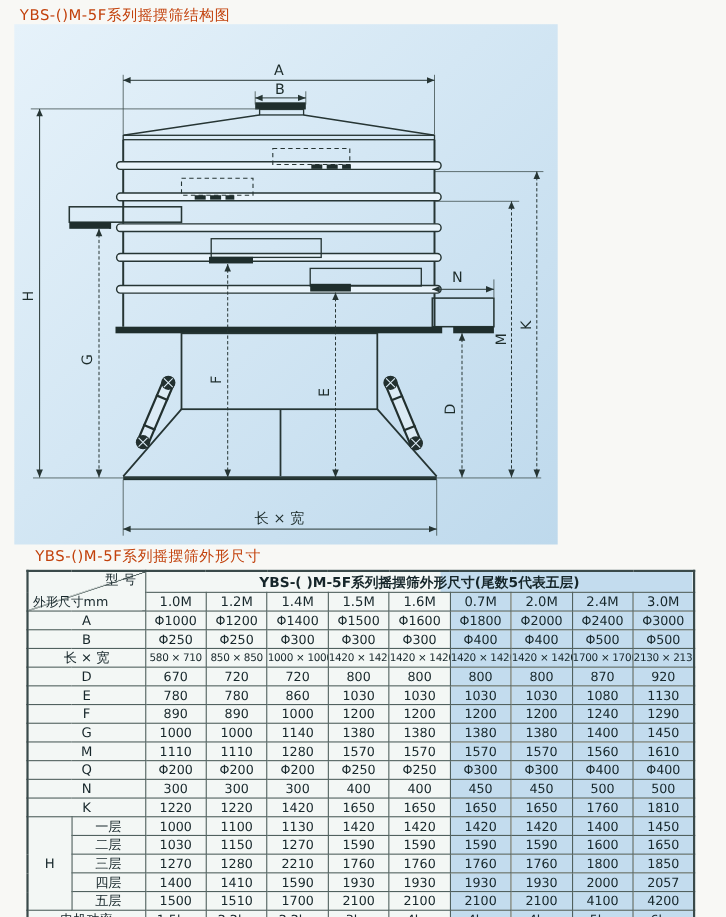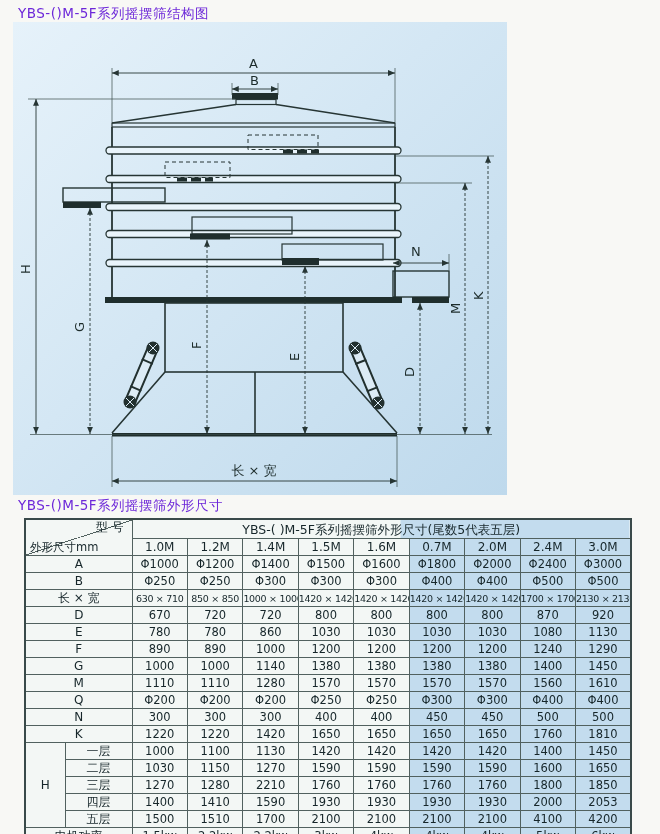--- a/index.html
+++ b/index.html
@@ -1,29 +1,29 @@
 <!DOCTYPE html>
 <html><head>
 <meta charset="utf-8">
 <style>
   html,body{margin:0;padding:0;background:#eef0ee;}
   #stage{position:relative;width:660px;height:834px;background:#f8f8f5;overflow:hidden;
          font-family:"DejaVu Sans","Liberation Sans",sans-serif;color:#1d2c2b;}
-  .title{position:absolute;font-size:13.5px;color:#6d28d9;letter-spacing:.5px;white-space:nowrap;}
+  .title{position:absolute;font-size:13.5px;color:#c2410c;letter-spacing:.5px;white-space:nowrap;}
   #panel{position:absolute;left:13px;top:22px;width:494px;height:473px;
          background:linear-gradient(135deg,#e6f2fa 0%,#d4e7f4 45%,#bed9ec 100%);}
   svg text{font-family:"DejaVu Sans","Liberation Sans",sans-serif;font-size:13px;fill:#1d2c2b;}
   
   #spec{position:absolute;left:24px;top:518px;width:608px;border-collapse:collapse;table-layout:fixed;
         background:#f3f7f5;}
   #spec th,#spec td{border:1px solid #51615f;padding:0;text-align:center;vertical-align:middle;
         height:16px;line-height:13px;font-size:11.5px;font-weight:normal;color:#16262a;
         white-space:nowrap;overflow:hidden;}
   #spec{border:2px solid #3a4a4a;}
-  #spec .hdrspan{font-size:12.5px;font-weight:400;height:18px;
+  #spec .hdrspan{font-size:12.5px;font-weight:700;height:18px;
         background:linear-gradient(to right,#f3f7f5 0 54%,#c3dcee 54% 100%);}
   #spec .model{font-size:12px;}
   #spec .lbl{font-size:12px;}
   #spec .blu{background:#c3dcee;}
   #spec .dim{font-size:9.5px;letter-spacing:-0.3px;}
   #corner{position:relative;background:
       linear-gradient(to bottom right,rgba(0,0,0,0) 49.3%,#51615f 49.3% 50.7%,rgba(0,0,0,0) 50.7%);}
   #corner .c-top{position:absolute;top:1px;right:8px;font-size:12px;}
   #corner .c-bot{position:absolute;bottom:1px;left:4px;font-size:11.5px;text-align:center;}
 </style>
@@ -153,21 +153,21 @@
       <text transform="translate(188,327) rotate(-90)">F</text>
       <text transform="translate(286,339) rotate(-90)">E</text>
       <text transform="translate(401,355) rotate(-90)">D</text>
       <text transform="translate(447,292) rotate(-90)">M</text>
       <text transform="translate(470,278) rotate(-90)">K</text>
       <text x="398" y="234">N</text>
       <text x="241" y="453" text-anchor="middle">长 × 宽</text>
     </svg>
   </div>
 
-  <div class="title" style="left:18px;top:497px;">YBS-()M-5F系列摇摆筛外形尺寸</div>
+  <div class="title" style="left:32px;top:497px;">YBS-()M-5F系列摇摆筛外形尺寸</div>
 
   <table id="spec">
     <colgroup>
       <col style="width:40px">
         <col style="width:67px">
       <col>
         <col>
         <col>
         <col>
         <col>
@@ -216,21 +216,21 @@
           <td>Φ300</td>
           <td>Φ300</td>
           <td>Φ300</td>
           <td class="blu">Φ400</td>
           <td class="blu">Φ400</td>
           <td class="blu">Φ500</td>
           <td class="blu">Φ500</td>
         </tr>
         <tr>
           <td class="lbl" colspan="2">长 × 宽</td>
-          <td class=" dim">630 × 710</td>
+          <td class=" dim">580 × 710</td>
           <td class=" dim">850 × 850</td>
           <td class=" dim">1000 × 1000</td>
           <td class=" dim">1420 × 1420</td>
           <td class=" dim">1420 × 1420</td>
           <td class="blu dim">1420 × 1420</td>
           <td class="blu dim">1420 × 1420</td>
           <td class="blu dim">1700 × 1700</td>
           <td class="blu dim">2130 × 2130</td>
         </tr>
         <tr>
@@ -369,21 +369,21 @@
         <tr>
           <td class="lbl">四层</td>
           <td>1400</td>
           <td>1410</td>
           <td>1590</td>
           <td>1930</td>
           <td>1930</td>
           <td class="blu">1930</td>
           <td class="blu">1930</td>
           <td class="blu">2000</td>
-          <td class="blu">2053</td>
+          <td class="blu">2057</td>
         </tr>
         <tr>
           <td class="lbl">五层</td>
           <td>1500</td>
           <td>1510</td>
           <td>1700</td>
           <td>2100</td>
           <td>2100</td>
           <td class="blu">2100</td>
           <td class="blu">2100</td>

